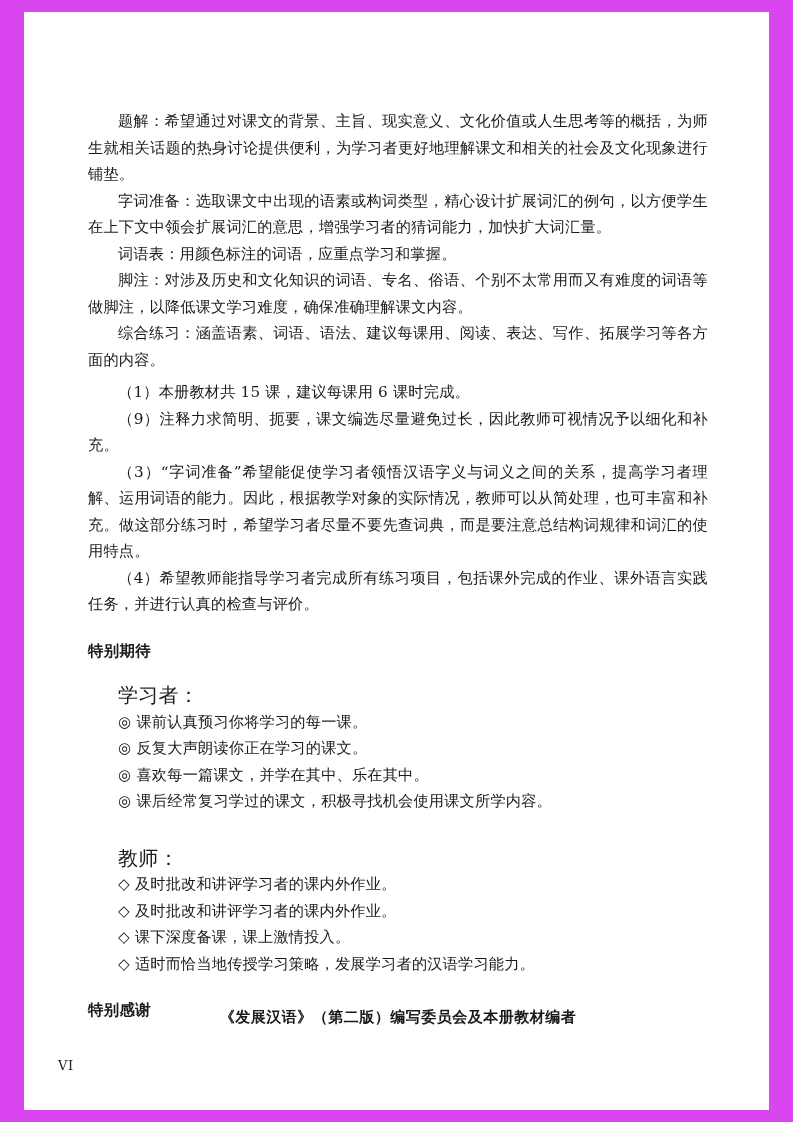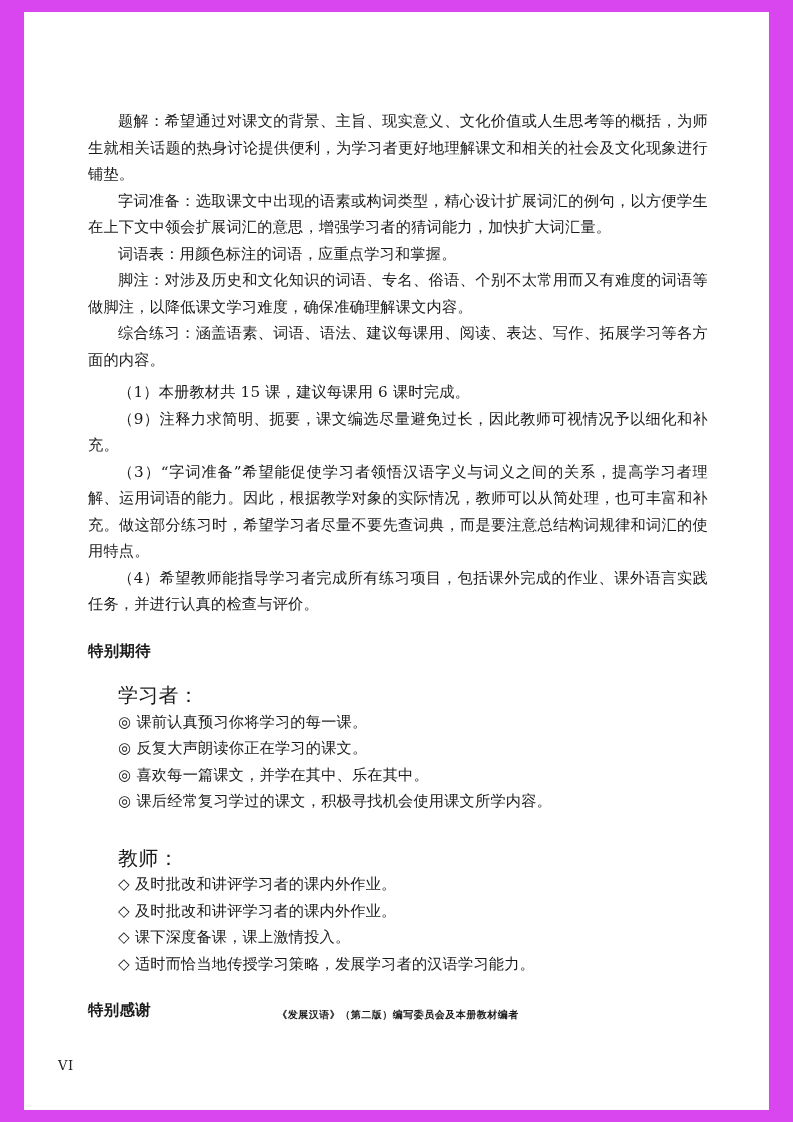--- a/index.html
+++ b/index.html
@@ -64,21 +64,21 @@
     line-height: 26.5px;
   }
   .gap-sm { height: 6px; }
   .gap-md { height: 12px; }
   .footer-note {
     position: absolute;
     left: 88px;
     top: 1008px;
     width: 620px;
     text-align: center;
-    font-size: 10px;
+    font-size: 15px;
     font-weight: bold;
     letter-spacing: 0.5px;
   }
   .page-number {
     position: absolute;
     left: 58px;
     top: 1058px;
     font-size: 13px;
     font-family: "DejaVu Serif", "Liberation Serif", serif;
     color: #222;

